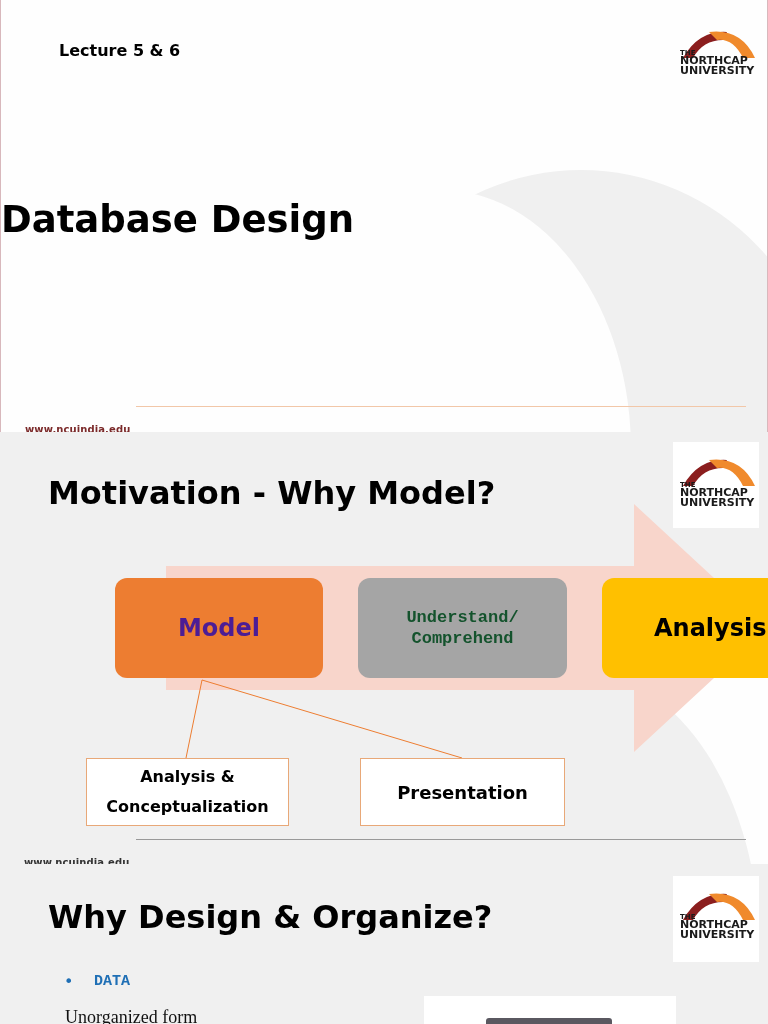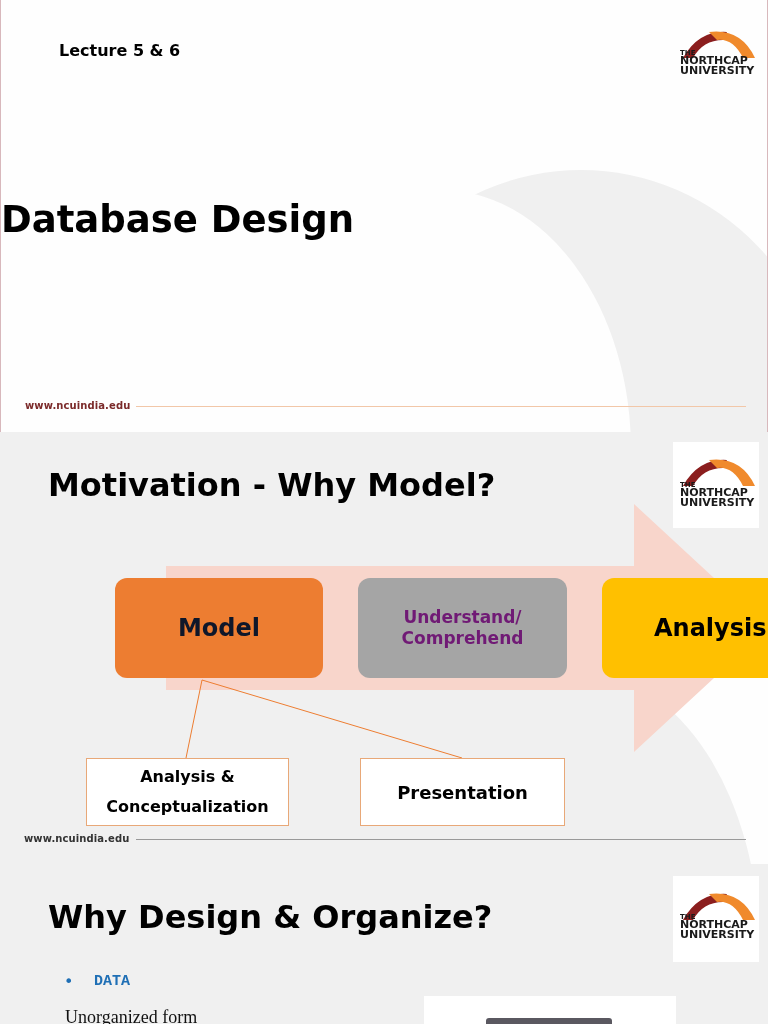--- a/index.html
+++ b/index.html
@@ -5,21 +5,21 @@
   html, body { margin:0; padding:0; }
   body { width:768px; height:1024px; overflow:hidden; background:#f0f0f0; font-family:"DejaVu Sans", sans-serif; position:relative; }
   .slide { position:absolute; left:0; width:768px; overflow:hidden; }
   #slide1 { top:0; height:432px; background:#fefefe; border-left:1px solid #d8b8bc; border-right:1px solid #d8b8bc; box-sizing:border-box; }
   #slide2 { top:432px; height:432px; background:#f0f0f0; }
   #slide3 { top:864px; height:160px; background:#f0f0f0;padding-left:28px; }
   .arc { position:absolute; border-radius:50%; }
   .logo { position:absolute; width:86px; height:86px; background:#fff; }
   .logo svg { position:absolute; left:6px; top:14px; }
   .logo .ltxt { position:absolute; left:7px; font-weight:bold; color:#1a1a1a; line-height:10px; }
-  .footer-url { position:absolute; font-size:10px; font-weight:bold; color:#7b2a2a; letter-spacing:0.1px; }
+  .footer-url { position:absolute; font-size:10px; font-weight:bold; color:#7b2a2a; letter-spacing:0.1px;margin-top:24px; }
   .footer-line { position:absolute; height:1px; }
   .title { position:absolute; font-weight:bold; color:#000; white-space:nowrap; }
   .box { position:absolute; display:flex; align-items:center; justify-content:center; text-align:center; font-weight:bold; border-radius:12px; }
   .subbox { position:absolute; background:#fff; border:1px solid #e8a878; display:flex; align-items:center; justify-content:center; text-align:center; font-weight:bold; font-size:16px; color:#000; box-sizing:border-box; }
 </style>
 </head>
 <body>
 
 <div class="slide" id="slide1">
   <div class="arc" style="left:330px; top:170px; width:500px; height:520px; background:#f0f0f0;"></div>
@@ -40,45 +40,45 @@
   <div class="title" style="left:0; width:768px; text-align:left; top:198px; font-size:37px;">Database Design</div>
 
   <div class="footer-url" style="left:24px; top:400px;">www.ncuindia.edu</div>
   <div class="footer-line" style="left:135px; top:406px; width:610px; background:#f2c7a8;"></div>
 </div>
 
 <div class="slide" id="slide2">
   <div class="arc" style="left:540px; top:200px; width:480px; height:560px; background:#fefefe;"></div>
   <div class="arc" style="left:400px; top:240px; width:360px; height:560px; background:#f0f0f0;"></div>
 
-  <div class="title" style="left:48px; top:34px; font-size:32px;">Motivation - Why Model?</div>
+  <div class="title" style="left:48px; top:42px; font-size:32px;">Motivation - Why Model?</div>
 
   <div class="logo" style="left:673px; top:10px;">
     <svg width="76" height="32" viewBox="0 0 76 32">
       <path d="M4 30 Q20 2 48 4 L44 12 Q24 12 14 30 Z" fill="#8b1e1e"></path>
       <path d="M30 4 Q62 0 76 30 L64 30 Q54 10 38 12 Z" fill="#f08a2c"></path>
     </svg>
     <div class="ltxt" style="top:38px; font-size:7px;">THE</div>
     <div class="ltxt" style="top:46px; font-size:11px;">NORTHCAP</div>
     <div class="ltxt" style="top:56px; font-size:11px;">UNIVERSITY</div>
   </div>
 
   <svg style="position:absolute; left:0; top:0;" width="768" height="432">
     <polygon points="166,134 634,134 634,72 768,196 634,320 634,258 166,258" fill="#f8d5cb"></polygon>
   </svg>
 
   <svg style="position:absolute; left:0; top:0;" width="768" height="432">
     <line x1="202" y1="248" x2="186" y2="326" stroke="#ed7d31" stroke-width="1"></line>
     <line x1="202" y1="248" x2="462" y2="326" stroke="#ed7d31" stroke-width="1"></line>
   </svg>
 
-  <div class="box" style="left:115px; top:146px; width:208px; height:100px; background:#ed7d31; color:#0f172a; font-size:24px;">
+  <div class="box" style="left:115px; top:146px; width:208px; height:100px; background:#ed7d31; color:#4c1d95; font-size:24px;">
     <span>Model</span>
   </div>
-  <div class="box" style="left:358px; top:146px; width:209px; height:100px; background:#a5a5a5; color:#701a75; font-size:17px; line-height:21px; white-space:pre-line;">
+  <div class="box" style="left:358px; top:146px; width:209px; height:100px; background:#a5a5a5; color:#14532d; font-size:17px; line-height:21px; white-space:pre-line;font-family:Liberation Mono, monospace;">
     <span>Understand/
 Comprehend</span>
   </div>
   <div class="box" style="left:602px; top:146px; width:210px; height:100px; background:#ffc000; color:#000; font-size:24px; justify-content:flex-start; padding-left:52px; box-sizing:border-box;">
     <span>Analysis</span>
   </div>
 
   <div class="subbox" style="left:360px; top:326px; width:205px; height:68px; font-size:18px;">
     <span>Presentation</span>
   </div>

